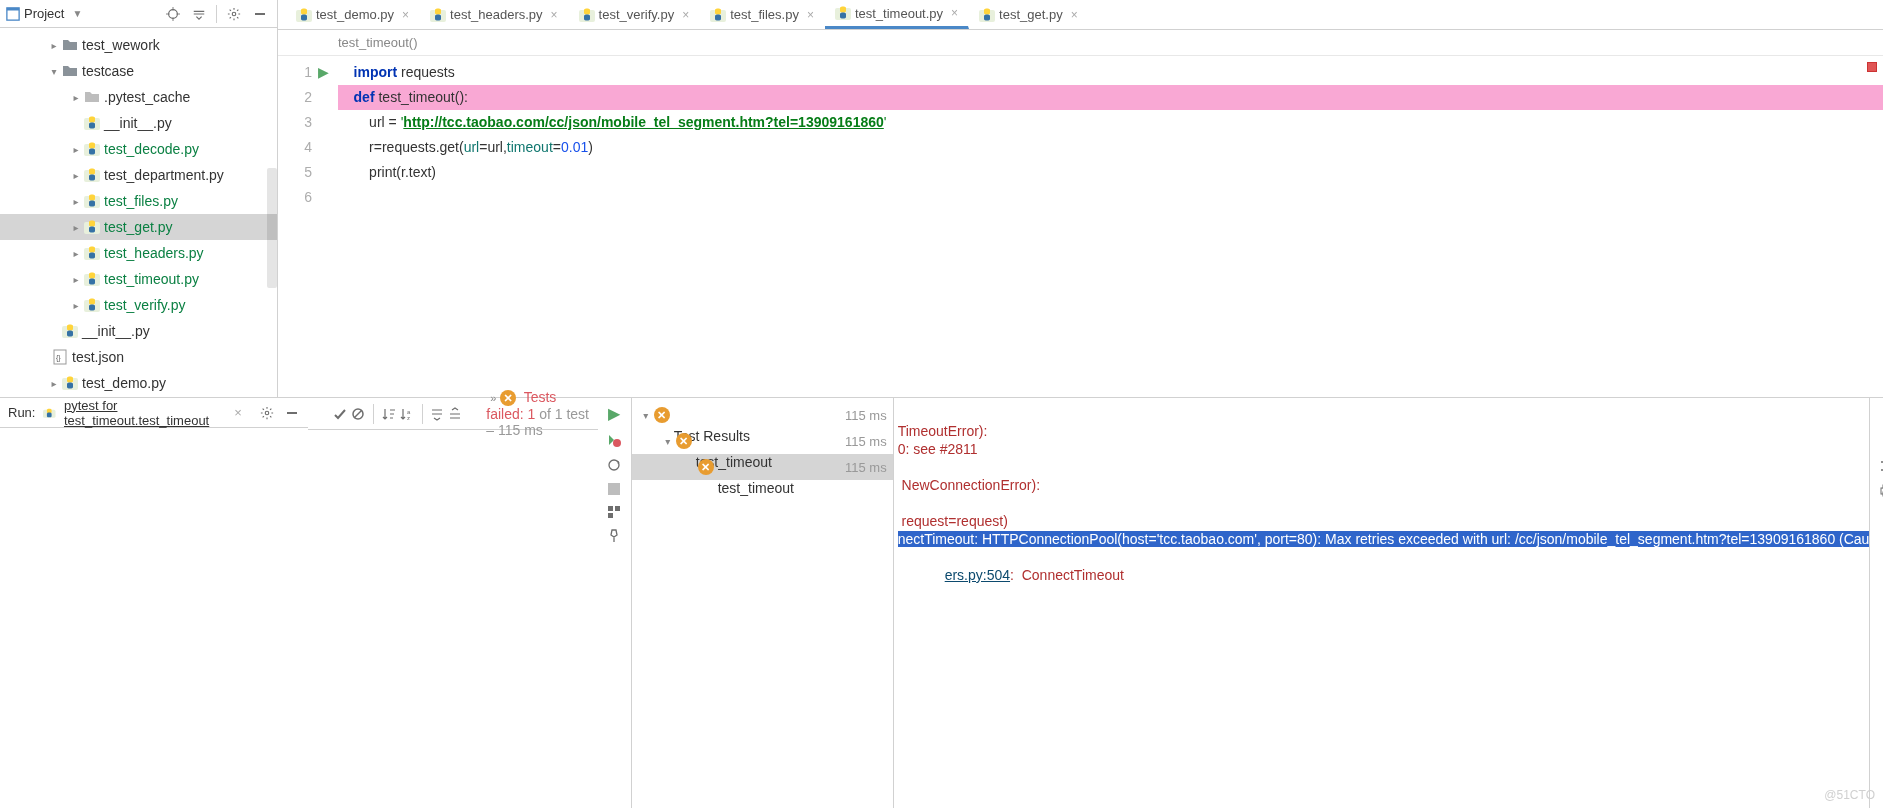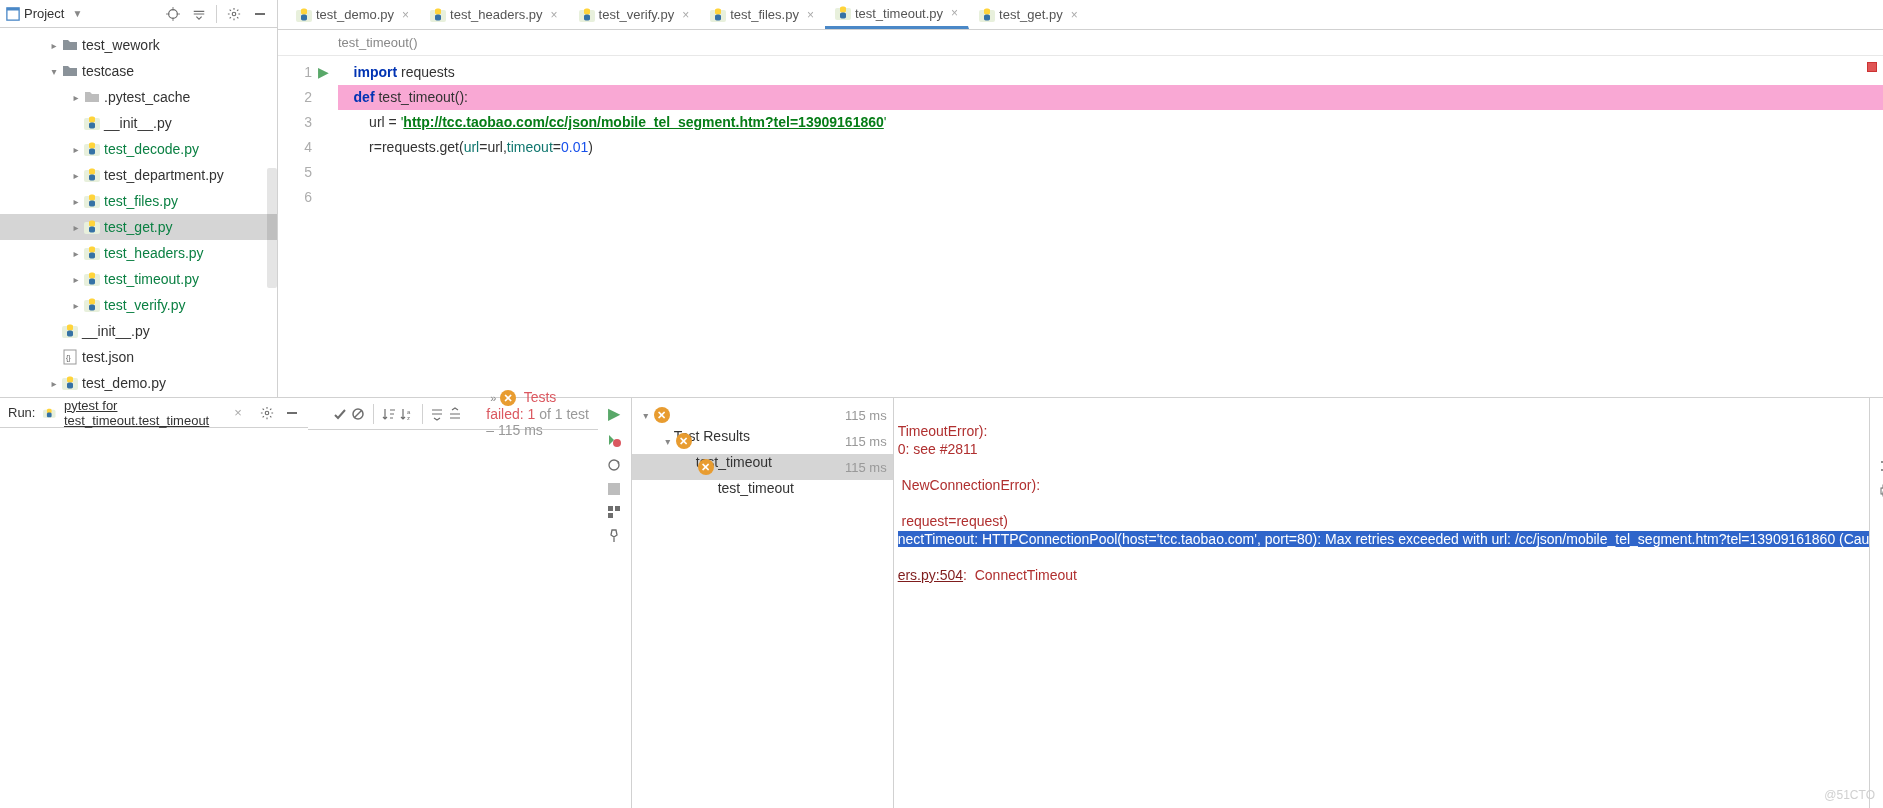--- a/index.html
+++ b/index.html
@@ -79,21 +79,21 @@
 .rt-chevron { width:16px; text-align:center; color:#888; font-size:10px; }
 .rt-icon { width:16px; height:16px; display:inline-flex; align-items:center; justify-content:center; margin-right:4px; }
 .rt-icon.fail { background:#e89c30; border-radius:50%; color:#fff; font-size:11px; font-weight:bold; }
 .rt-label { flex:1; font-size:14px;margin-top:41px; }
 .rt-time { color:#999; font-size:13px; }
 
 .console { flex:1; font-family:"JetBrains Mono","Consolas",monospace; font-size:14px; padding:6px 0 0 4px; overflow:hidden; white-space:pre; position:relative; }
 .console .err { color:#b02f2f; }
 .console .trace { color:#b02f2f; }
 .console .selected-line { background:#2f65ca; color:#fff; display:inline-block; width:100%; }
-.console .link { color:#7f1d1d; text-decoration:underline; }
+.console .link { color:#0c4a6e; text-decoration:underline;margin-left:47px; }
 
 .right-tool-col { width:34px; border-left:1px solid #d1d1d1; display:flex; flex-direction:column; align-items:center; padding-top:6px; gap:10px; }
 .right-tool-col .ico { color:#6e6e6e; cursor:pointer; font-size:15px; }
 
 .watermark { position:absolute; right:8px; bottom:6px; color:#d0d0d0; font-size:12px; }
 
 svg { display:block; }
 </style>
 </head>
 <body>
@@ -256,21 +256,21 @@
           <span class="tree-chevron"></span>
           <span class="tree-icon">
             <svg width="16" height="16" viewBox="0 0 16 16">
               <rect x="0" y="3" width="16" height="12" rx="2" class="ico-py-bg"></rect>
               <path d="M5 3c0-2 6-2 6 0v3c0 2-6 2-6 0z" fill="#ffd43b"></path>
               <path d="M5 12c0 2 6 2 6 0v-3c0-2-6-2-6 0z" fill="#3572A5"></path>
             </svg>
           </span>
           <span class="tree-label">__init__.py</span>
         </div>
-        <div class="tree-row" style="padding-left: 46px;">
+        <div class="tree-row" style="padding-left: 36px;">
           <span class="tree-chevron"></span>
           <span class="tree-icon">
             <svg width="16" height="16" viewBox="0 0 16 16">
               <rect x="2" y="1" width="12" height="14" fill="#fff" stroke="#999"></rect>
               <text x="4" y="11" font-size="7" fill="#555">{}</text>
             </svg>
           </span>
           <span class="tree-label">test.json</span>
         </div>
         <div class="tree-row" style="padding-left: 46px;">
@@ -369,20 +369,21 @@
           <div class="ln">6</div>
         </div>
       <div class="run-gutter">
         <div class="run-arrow">▶</div>
       </div>
       <div class="code" id="code">
           <div class="code-line"><span class="">    </span><span class="kw">import</span><span class=""> requests</span></div>
           <div class="code-line hl"><span class="">    </span><span class="kw">def</span><span class=""> </span><span class="fn">test_timeout</span><span class="">():</span></div>
           <div class="code-line"><span class="">        url = </span><span class="str">'</span><span class="str link">http://tcc.taobao.com/cc/json/mobile_tel_segment.htm?tel=13909161860</span><span class="str">'</span></div>
           <div class="code-line"><span class="">        r=requests.get(</span><span class="param">url</span><span class="">=url,</span><span class="param">timeout</span><span class="">=</span><span class="num">0.01</span><span class="">)</span></div>
+          <div class="code-line"><span class="">        print(r.text)</span></div>
           <div class="code-line"><span class=""></span></div>
         </div>
       <div class="editor-err-marker"></div>
     </div>
   </div>
 </div>
 
 <div class="lower">
   <div class="run-header">
     <span class="run-title">Run:</span>

